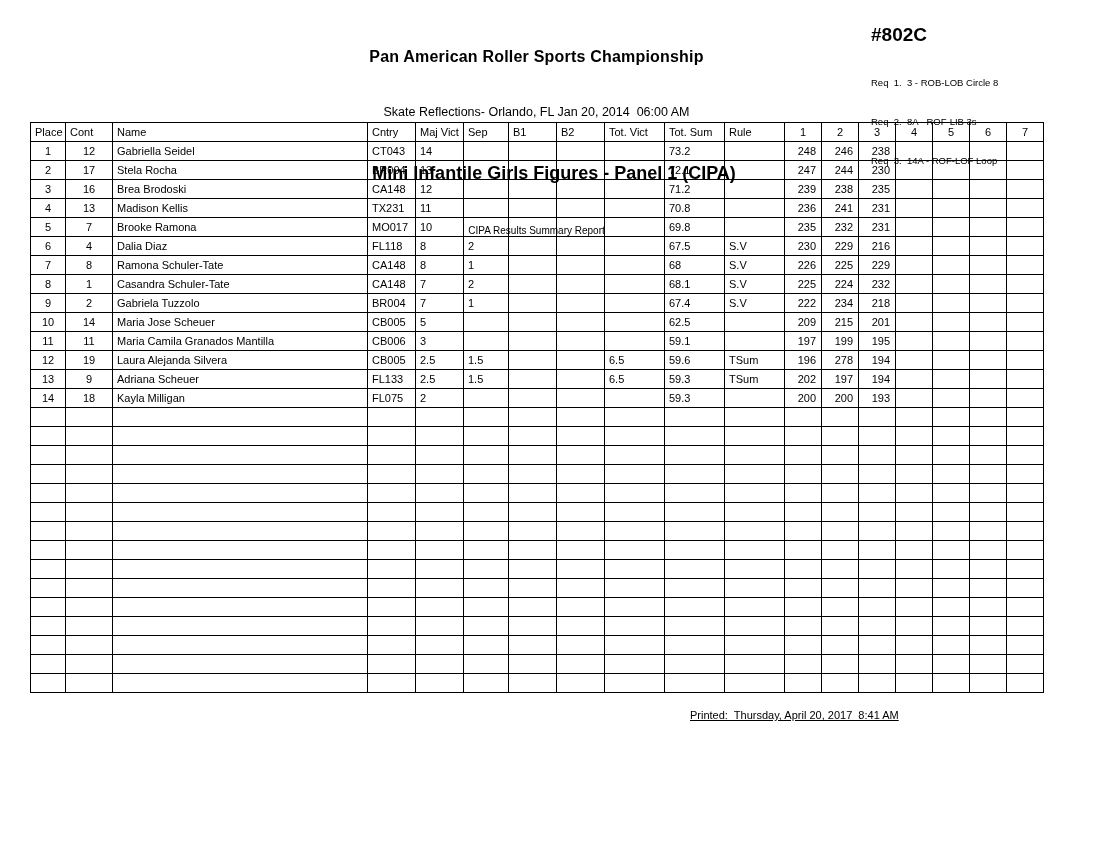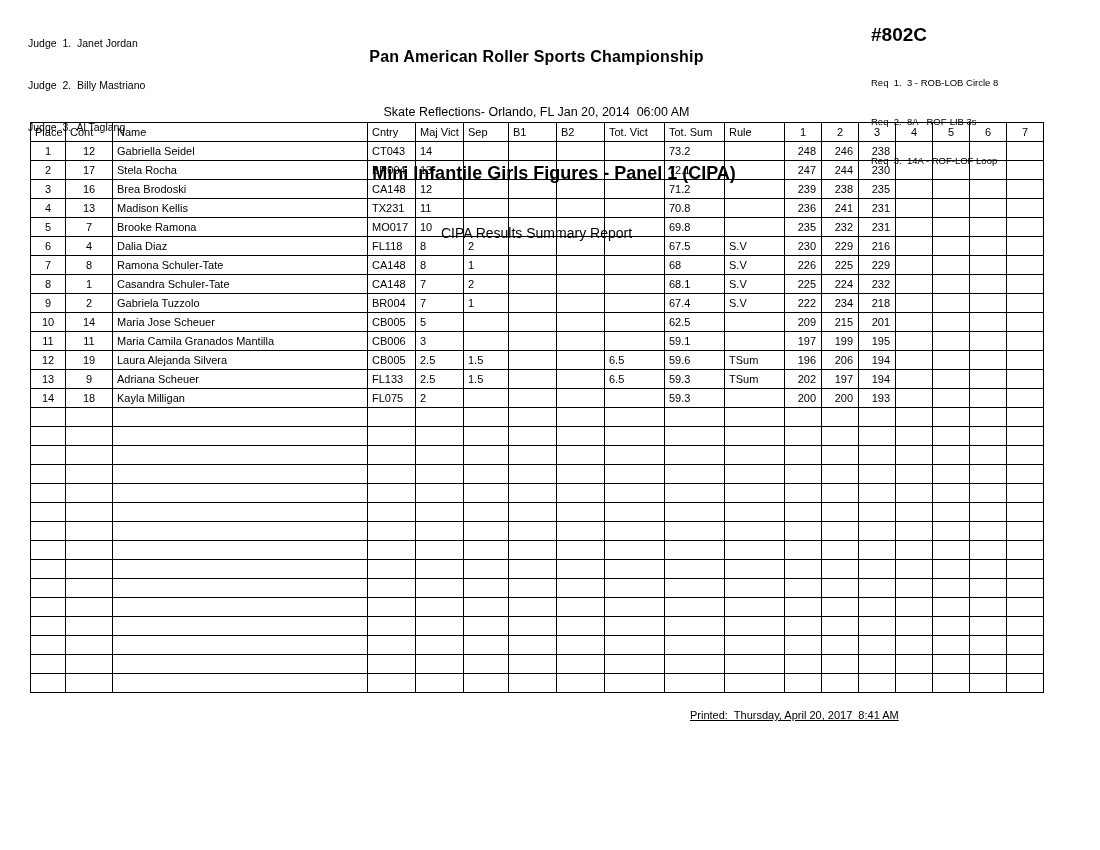--- a/index.html
+++ b/index.html
@@ -8,21 +8,21 @@
     background:#ffffff; color:#000000;
     font-family:"Liberation Sans", sans-serif;
     overflow:hidden;
   }
   .top { position:relative; width:1013px; margin-left:30px; height:122px; }
   .judges { position:absolute; left:-2px; top:8px; font-size:10.5px; line-height:14px; white-space:pre; }
   .center-titles { text-align:center; padding-top:12px; white-space:pre; }
   .title-main  { font-size:16px; font-weight:bold; letter-spacing:0.2px; }
   .title-venue { font-size:12.5px; margin-top:3px; }
   .title-event { font-size:18px; font-weight:bold; margin-top:8px;padding-left:35px; }
-  .title-report{ font-size:14px; margin-top:5px; }
+  .title-report{ font-size:10px; margin-top:5px; }
   .right-block { position:absolute; right:0; top:24px; width:172px; }
   .event-code { font-size:19px; font-weight:bold; text-align:left; }
   .reqs { font-size:9.5px; line-height:13px; margin-top:4px; white-space:pre; }
 
   table.results { border-collapse:collapse; table-layout:fixed; width:1013px; margin-left:30px; }
   .results th, .results td {
     border:1px solid #000000;
     height:18px; padding:0;
     font-size:11px; font-weight:normal;
     overflow:hidden; white-space:nowrap;
@@ -32,25 +32,20 @@
   .al-right  { text-align:right; padding-right:5px !important; }
 
   .printed { margin-left:690px; margin-top:16px; font-size:11px; white-space:pre;text-decoration:underline; }
 </style>
 </head>
 <body>
 
 <div>
 
   <div class="top">
-    <div class="judges">
-      <div>Judge  1.  Janet Jordan</div>
-      <div>Judge  2.  Billy Mastriano</div>
-      <div>Judge  3.  Al Taglang</div>
-    </div>
 
     <div class="center-titles">
       <div class="title-main">Pan American Roller Sports Championship</div>
       <div class="title-venue">Skate Reflections- Orlando, FL Jan 20, 2014  06:00 AM</div>
       <div class="title-event">Mini Infantile Girls Figures - Panel 1 (CIPA)</div>
       <div class="title-report">CIPA Results Summary Report</div>
     </div>
 
     <div class="right-block">
       <div class="event-code">#802C</div>
@@ -332,21 +327,21 @@
           <td class="al-left">Laura Alejanda Silvera</td>
           <td class="al-left">CB005</td>
           <td class="al-left">2.5</td>
           <td class="al-left">1.5</td>
           <td class="al-left"></td>
           <td class="al-left"></td>
           <td class="al-left">6.5</td>
           <td class="al-left">59.6</td>
           <td class="al-left">TSum</td>
           <td class="al-right">196</td>
-          <td class="al-right">206</td>
+          <td class="al-right">278</td>
           <td class="al-right">194</td>
           <td class="al-right"></td>
           <td class="al-right"></td>
           <td class="al-right"></td>
           <td class="al-right"></td>
         </tr>
         <tr>
           <td class="al-center">13</td>
           <td class="al-center">9</td>
           <td class="al-left">Adriana Scheuer</td>

